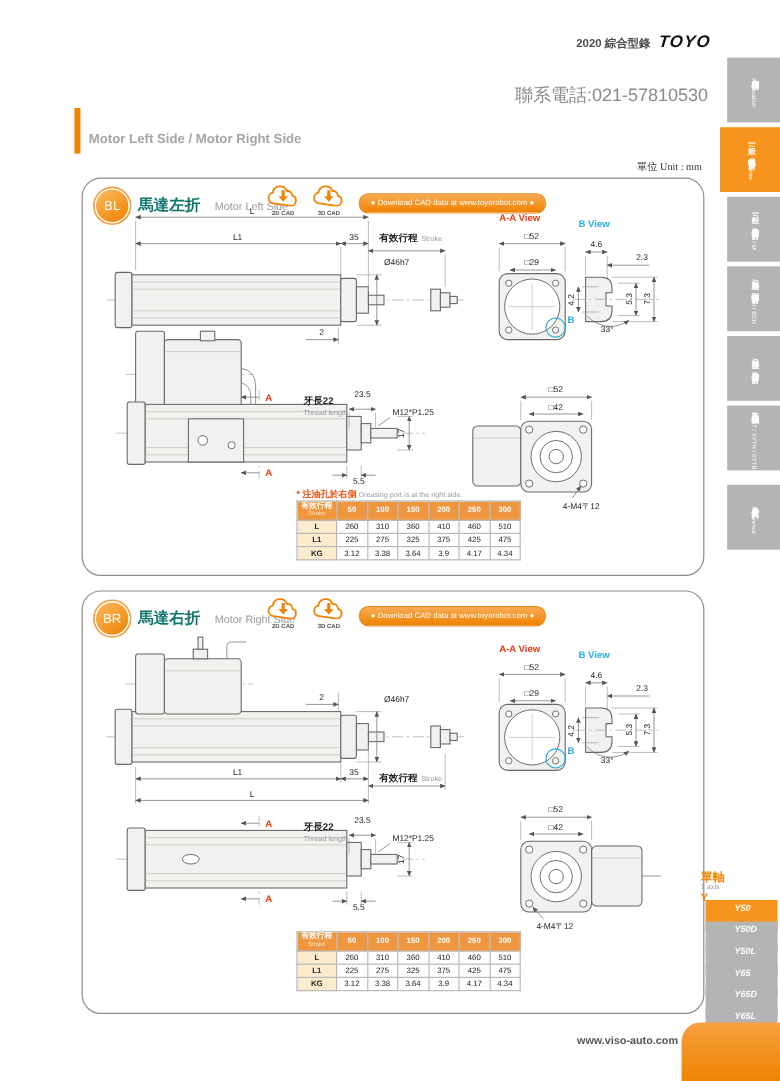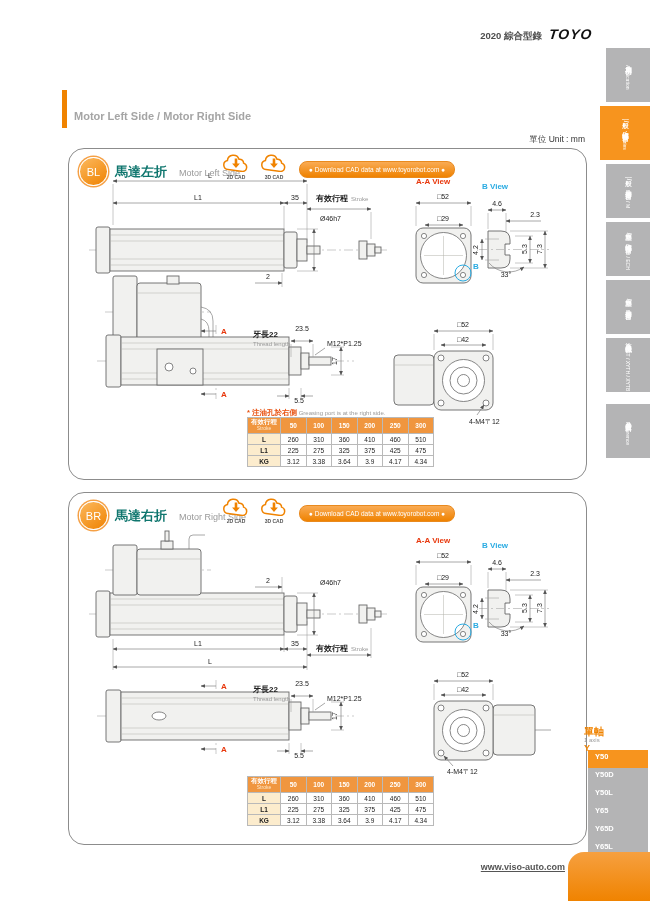--- a/index.html
+++ b/index.html
@@ -16,21 +16,21 @@
   .page-title{left:74px;top:88px;font-size:17px;font-weight:bold;color:#1a1a1a;letter-spacing:1px;}
   .page-subtitle{left:74px;top:110px;font-size:11px;font-weight:bold;color:#a5a5a5;}
   
   .side-tab{position:absolute;right:0;width:44px;height:54px;background:#b4b4b5;
             display:flex;justify-content:center;align-items:center;
             writing-mode:vertical-rl;text-align:center;color:#fff;gap:1px;}
   .side-tab.active{width:50px;background:#f7941e;}
   .side-tab .tab-zh{font-size:6.5px;font-weight:bold;letter-spacing:1px;display:block;}
   .side-tab .tab-en{font-size:5px;display:block;}
   
-  .unit{font-size:8.5px;color:#333;}
+  .unit{font-size:8.5px;color:#333;font-family:Liberation Serif, serif;}
   
   .panel{position:absolute;left:68px;width:517px;border:1.5px solid #8c8c8c;border-radius:16px;background:#fff;}
   .panel-bl{top:148px;height:330px;}
   .panel-br{top:492px;height:351px;}
   .badge{position:absolute;left:10px;top:8px;width:27px;height:27px;border-radius:50%;
          background:linear-gradient(145deg,#fcb95f,#ef8200);border:1.5px solid #fff;
          box-shadow:0 0 0 1.5px #f5a045;color:#fff;font-size:11px;font-weight:normal;
          display:flex;align-items:center;justify-content:center;}
   .sec-title{position:absolute;left:46px;top:13px;white-space:nowrap;}
   .sec-title .zh{font-size:13px;font-weight:bold;color:#0f766e;}
@@ -69,35 +69,36 @@
   .dim-table th .he{display:block;font-size:5px;font-weight:normal;color:#fde7c8;}
   .dim-table th.hn{font-size:6.5px;width:24.5px;}
   .dim-table td{height:10px;font-size:6.5px;background:#fff;color:#222;}
   .dim-table td.lab{background:#fceccd;font-weight:bold;}
   
   .axis-head{right:10px;top:726px;width:56px;text-align:left;line-height:1.1;}
   .axis-head .gz{font-size:10px;font-weight:bold;color:#f08300;display:block;}
   .axis-head .ge{font-size:6px;color:#9a9a9a;display:block;}
   .axis-head .gy{font-size:9px;font-weight:bold;color:#f08300;display:block;}
   .axis-btn{position:absolute;right:2px;width:60px;height:26px;background:#b4b4b5;color:#fff;
-            font-size:7.5px;font-weight:bold;line-height:14px;padding-left:7px;box-sizing:border-box;
-            cursor:pointer;}
+            font-size:7.5px;font-weight:bold;line-height:14px;padding-left:24px;box-sizing:border-box;
+            cursor:pointer;font-style:italic;}
   .axis-btn.active{background:#f7941e;}
   
-  .footer-url{right:85px;top:862px;font-size:9px;font-weight:bold;color:#555;text-decoration:underline;}
+  .footer-url{right:85px;top:862px;font-size:9px;font-weight:bold;color:#555;}
   .corner{right:0;top:852px;width:82px;height:49px;background:linear-gradient(#f6a040,#f08300);
           border-top-left-radius:16px;}
 </style>
 </head>
 <body>
 
 <div class="page">
 
   <div class="abs catalog-label" style="right:108px;">2020 綜合型錄</div>
   <div class="abs logo">TOYO</div>
+  <div class="abs contact">聯系電話:021-57810530</div>
 
   <div class="abs title-bar"></div>
   <div class="abs page-subtitle">Motor Left Side / Motor Right Side</div>
 
   <div>
       <div class="side-tab" style="top: 48px;">
         <span class="tab-zh">應用例</span>
         <span class="tab-en">Application</span>
       </div>
       <div class="side-tab active" style="top: 106px;">

